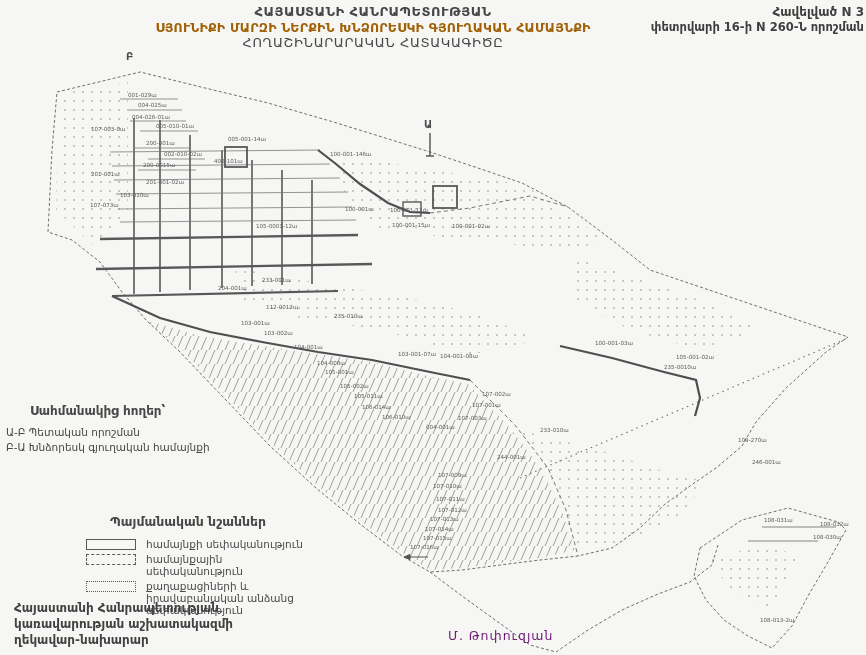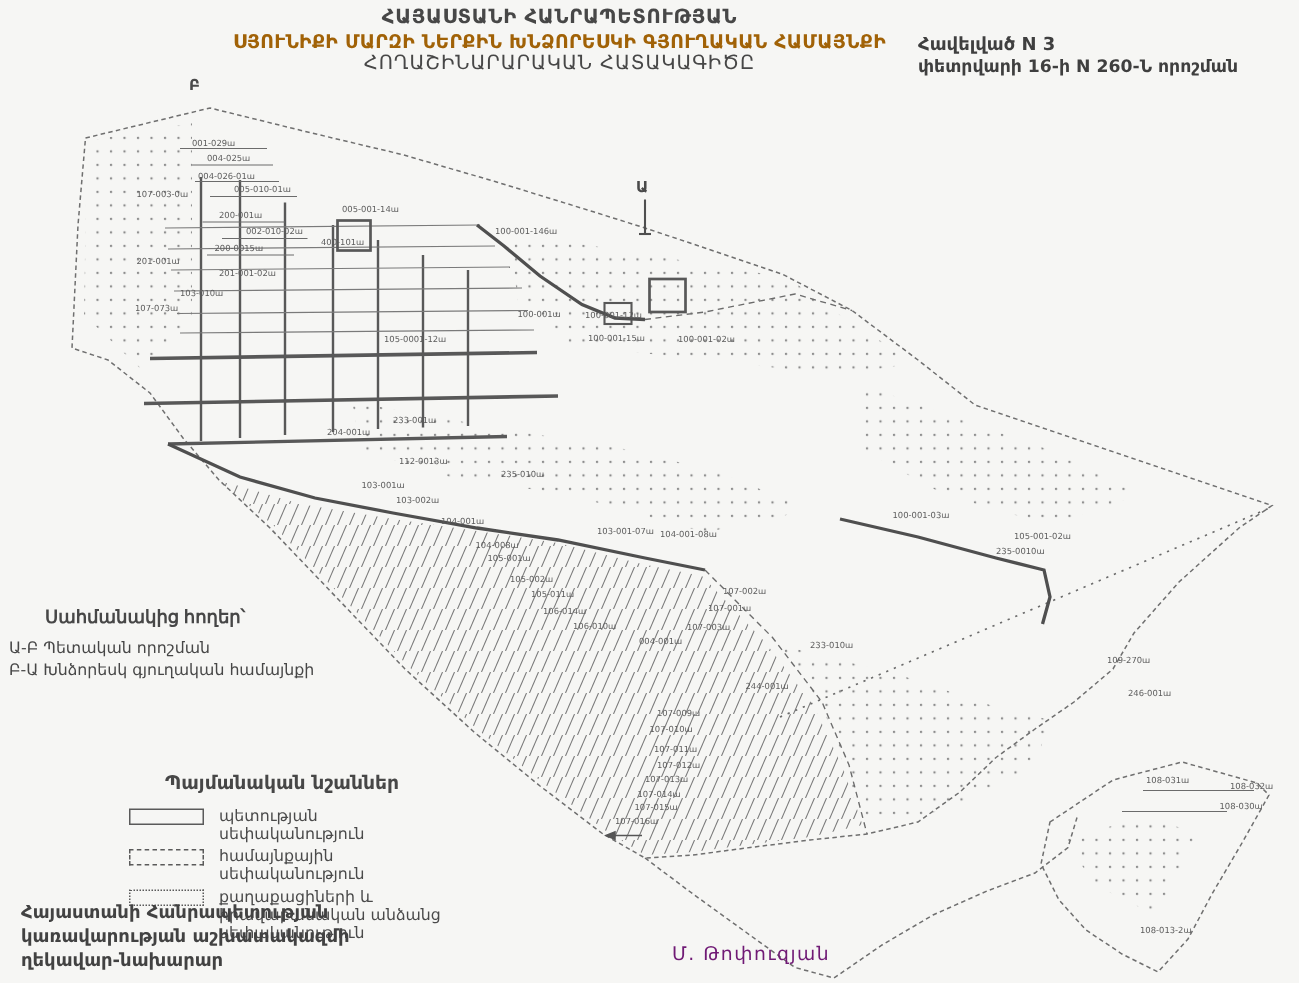--- a/index.html
+++ b/index.html
@@ -8,26 +8,26 @@
     background:#f6f6f4;
     font-family:"DejaVu Sans",sans-serif;
     color:#3c3c3c;
   }
   .abs{position:absolute;}
   
   .title-block{left:118px;top:4px;width:510px;text-align:center;line-height:1.22;}
   .title-line1{font-size:13px;font-weight:bold;letter-spacing:.5px;color:#474747;}
   .title-line2{font-size:12.5px;font-weight:bold;letter-spacing:.2px;color:#a16207;}
   .title-line3{font-size:13px;font-weight:normal;letter-spacing:.6px;color:#474747;}
-  .annex-block{left:612px;top:4px;width:252px;text-align:left;line-height:1.35;
-    font-weight:bold;color:#3f3f3f;margin-top:17px;}
+  .annex-block{left:612px;top:4px;width:252px;text-align:right;line-height:1.35;
+    font-weight:bold;color:#3f3f3f;}
   .annex-line1{font-size:12px;}
   .annex-line2,.annex-line3{font-size:11.5px;}
   
-  .adjacent-heading{left:30px;top:404px;font-size:12px;font-weight:bold;color:#474747;font-family:Liberation Serif, serif;}
+  .adjacent-heading{left:30px;top:404px;font-size:12px;font-weight:bold;color:#474747;}
   .adjacent-item1{left:6px;top:426px;font-size:10.5px;color:#474747;}
   .adjacent-item2{left:6px;top:441px;font-size:10.5px;color:#474747;}
   
   .legend-heading{left:110px;top:514px;font-size:12.5px;font-weight:bold;color:#474747;}
   .legend-rows{left:86px;top:538px;width:230px;}
   .legend-row{display:flex;align-items:flex-start;margin-bottom:3px;}
   .swatch{width:48px;height:9px;margin-right:10px;flex:none;margin-top:1px;background:transparent;}
   .swatch.solid{border:1.4px solid #5a5a5a;}
   .swatch.dashed{border:1.4px dashed #5a5a5a;}
   .swatch.dashdot{border:1.4px dotted #5a5a5a;}
@@ -220,21 +220,21 @@
 </div>
 
 <div class="abs adjacent-heading">Սահմանակից հողեր՝</div>
 <div class="abs adjacent-item1">Ա-Բ Պետական որոշման</div>
 <div class="abs adjacent-item2">Բ-Ա Խնձորեսկ գյուղական համայնքի</div>
 
 <div class="abs legend-heading">Պայմանական նշաններ</div>
 <div class="abs legend-rows">
   <div class="legend-row">
     <span class="swatch solid"></span>
-    <span class="legend-label">պետության սեփականություն</span>
+    <span class="legend-label">համայնքի սեփականություն</span>
   </div>
   <div class="legend-row">
     <span class="swatch dashed"></span>
     <span class="legend-label">համայնքային սեփականություն</span>
   </div>
   <div class="legend-row">
     <span class="swatch dashdot"></span>
     <span class="legend-label">քաղաքացիների և իրավաբանական անձանց սեփականություն</span>
   </div>
 </div>

